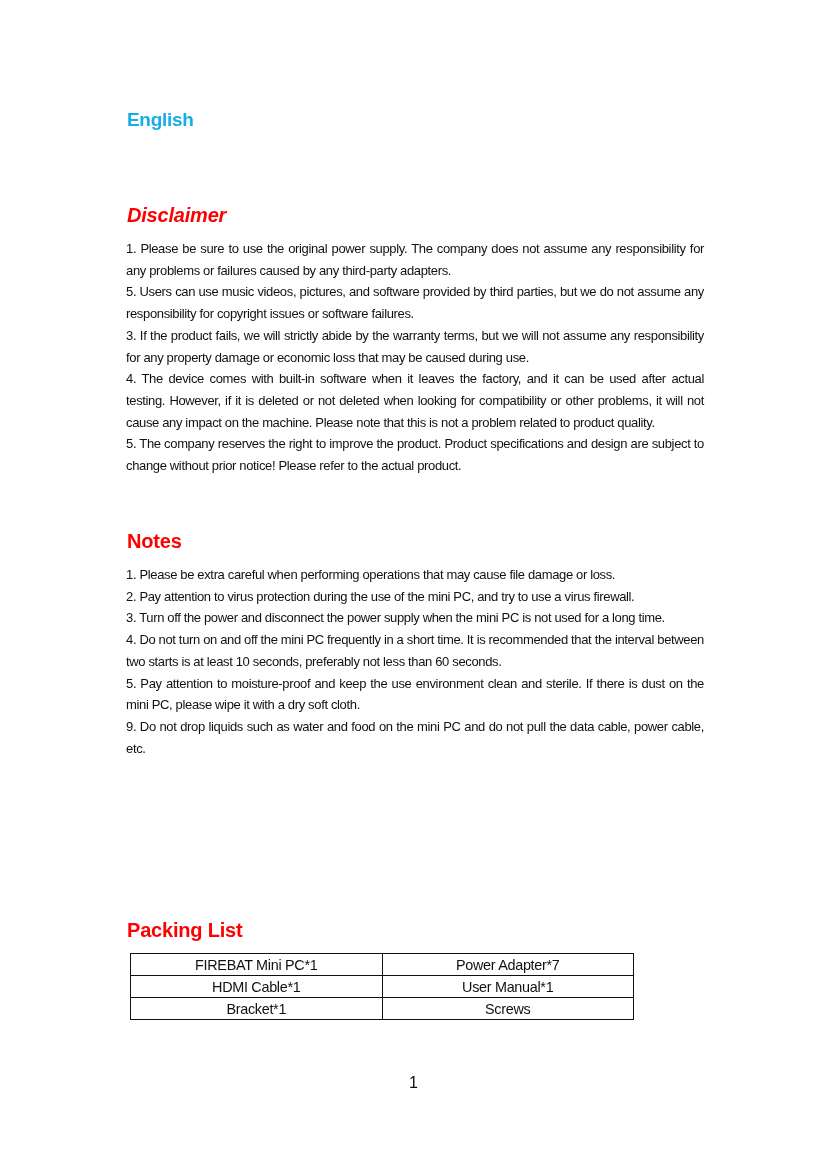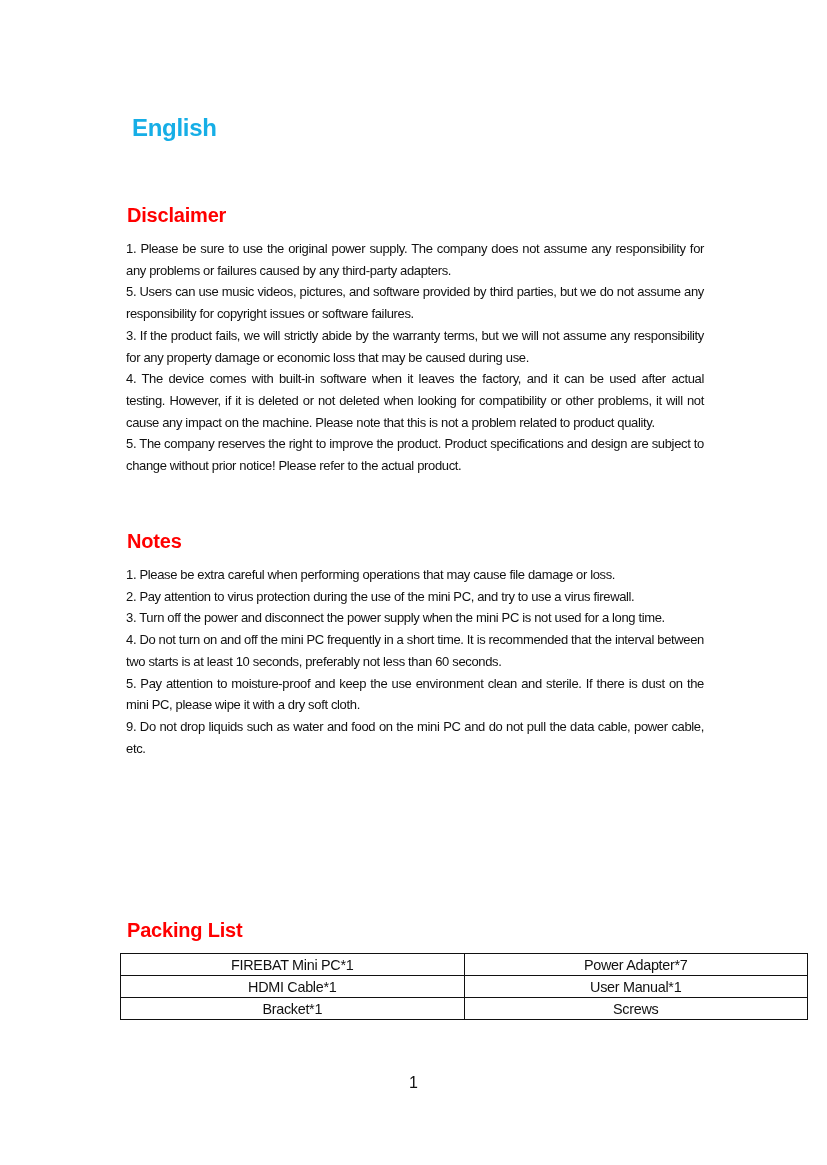--- a/index.html
+++ b/index.html
@@ -1,38 +1,38 @@
 <!DOCTYPE html>
 <html><head>
 <meta charset="utf-8">
 <style>
   html, body { margin: 0; padding: 0; background: #ffffff; }
   body { width: 827px; height: 1165px; position: relative; overflow: hidden;
          font-family: "Liberation Sans", sans-serif; color: #111; }
   .page { position: absolute; left: 0; top: 0; width: 827px; height: 1165px; }
-  .lang-title { position: absolute; left: 124px; top: 106px; margin: 8px;
-    font-size: 24px; font-weight: bold; color: #16aee6; letter-spacing: -0.3px; }
+  .lang-title { position: absolute; left: 124px; top: 106px; margin: 3px;
+    font-size: 19px; font-weight: bold; color: #16aee6; letter-spacing: -0.3px; }
   .section-title { position: absolute; left: 127px; margin: 0;
     font-size: 20px; font-weight: bold; color: #ff0000; letter-spacing: -0.2px; }
   .para-block { position: absolute; left: 126px; width: 578px; margin: 0; padding: 0; list-style: none; }
   .para-block li { font-size: 13px; line-height: 21.7px; text-align: justify; letter-spacing: -0.35px; }
-  .packing-table { position: absolute; left: 120px; top: 953px; width: 688px;
+  .packing-table { position: absolute; left: 130px; top: 953px; width: 504px;
     border-collapse: collapse; }
   .packing-table td { border: 1.3px solid #111; width: 50%; text-align: center;
     font-size: 14.4px; height: 21px; padding: 0; letter-spacing: -0.3px; }
   .page-num { position: absolute; left: 409px; top: 1074px; font-size: 16px; }
 </style>
 </head>
 <body>
 
 <div class="page">
 
   <h1 class="lang-title">English</h1>
 
-  <h2 class="section-title" style="top:204px;">Disclaimer</h2>
+  <h2 class="section-title" style="top:204px;font-style:italic;">Disclaimer</h2>
   <ul class="para-block" style="top:238px;">
     <li>1. Please be sure to use the original power supply. The company does not assume any responsibility for any problems or failures caused by any third-party adapters.</li>
     <li>5. Users can use music videos, pictures, and software provided by third parties, but we do not assume any responsibility for copyright issues or software failures.</li>
     <li>3. If the product fails, we will strictly abide by the warranty terms, but we will not assume any responsibility for any property damage or economic loss that may be caused during use.</li>
     <li>4. The device comes with built-in software when it leaves the factory, and it can be used after actual testing. However, if it is deleted or not deleted when looking for compatibility or other problems, it will not cause any impact on the machine. Please note that this is not a problem related to product quality.</li>
     <li>5. The company reserves the right to improve the product. Product specifications and design are subject to change without prior notice! Please refer to the actual product.</li>
   </ul>
 
   <h2 class="section-title" style="top:530px;">Notes</h2>
   <ul class="para-block" style="top:564px;">

